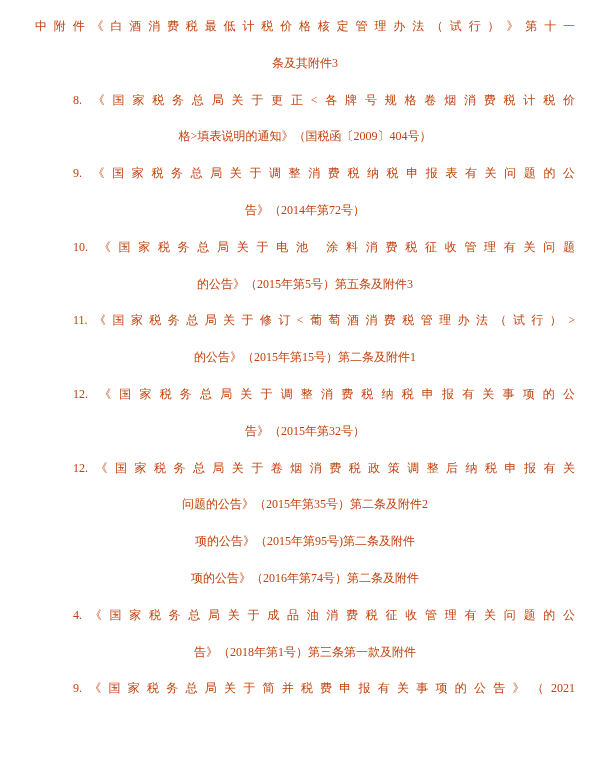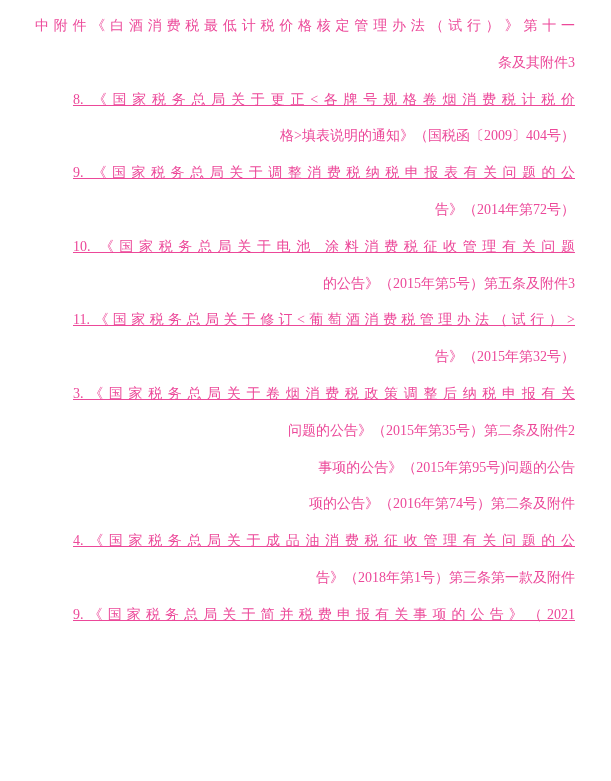--- a/index.html
+++ b/index.html
@@ -17,57 +17,58 @@
     position: absolute;
     inset: 0;
     background: #ffffff;
   }
   .page-text {
     position: absolute;
     left: 35px;
     top: 8px;
     width: 540px;
     font-family: "Liberation Serif", "DejaVu Serif", serif;
-    font-size: 14px;
+    font-size: 12px;
     font-weight: 400;
-    color: #ec4899;
+    color: #c2410c;
     letter-spacing: 0;
   }
   .line {
     height: 36.8px;
     line-height: 36.8px;
-    text-align: right;
+    text-align: center;
     overflow: visible;
   }
   .line.fill {
     text-align: justify;
     text-align-last: justify;
     text-justify: inter-character;
   }
   .line.indent {
     padding-left: 38px;
-    text-decoration: underline;
   }
 </style>
 </head>
 <body>
 
 <div class="page">
   <div class="page-text">
     <div class="line fill">中附件《白酒消费税最低计税价格核定管理办法（试行）》第十一</div>
     <div class="line">条及其附件3</div>
     <div class="line fill indent">8. 《国家税务总局关于更正&lt;各牌号规格卷烟消费税计税价</div>
     <div class="line">格&gt;填表说明的通知》（国税函〔2009〕404号）</div>
     <div class="line fill indent">9. 《国家税务总局关于调整消费税纳税申报表有关问题的公</div>
     <div class="line">告》（2014年第72号）</div>
     <div class="line fill indent">10. 《国家税务总局关于电池 涂料消费税征收管理有关问题</div>
     <div class="line">的公告》（2015年第5号）第五条及附件3</div>
     <div class="line fill indent">11.《国家税务总局关于修订&lt;葡萄酒消费税管理办法（试行）&gt;</div>
+    <div class="line">的公告》（2015年第15号）第二条及附件1</div>
+    <div class="line fill indent">12. 《国家税务总局关于调整消费税纳税申报有关事项的公</div>
     <div class="line">告》（2015年第32号）</div>
-    <div class="line fill indent">3.《国家税务总局关于卷烟消费税政策调整后纳税申报有关</div>
+    <div class="line fill indent">12.《国家税务总局关于卷烟消费税政策调整后纳税申报有关</div>
     <div class="line">问题的公告》（2015年第35号）第二条及附件2</div>
-    <div class="line">事项的公告》（2015年第95号)问题的公告</div>
+    <div class="line">项的公告》（2015年第95号)第二条及附件</div>
     <div class="line">项的公告》（2016年第74号）第二条及附件</div>
     <div class="line fill indent">4.《国家税务总局关于成品油消费税征收管理有关问题的公</div>
     <div class="line">告》（2018年第1号）第三条第一款及附件</div>
     <div class="line fill indent">9.《国家税务总局关于简并税费申报有关事项的公告》（2021</div>
   </div>
 </div>
 
 </body></html>

